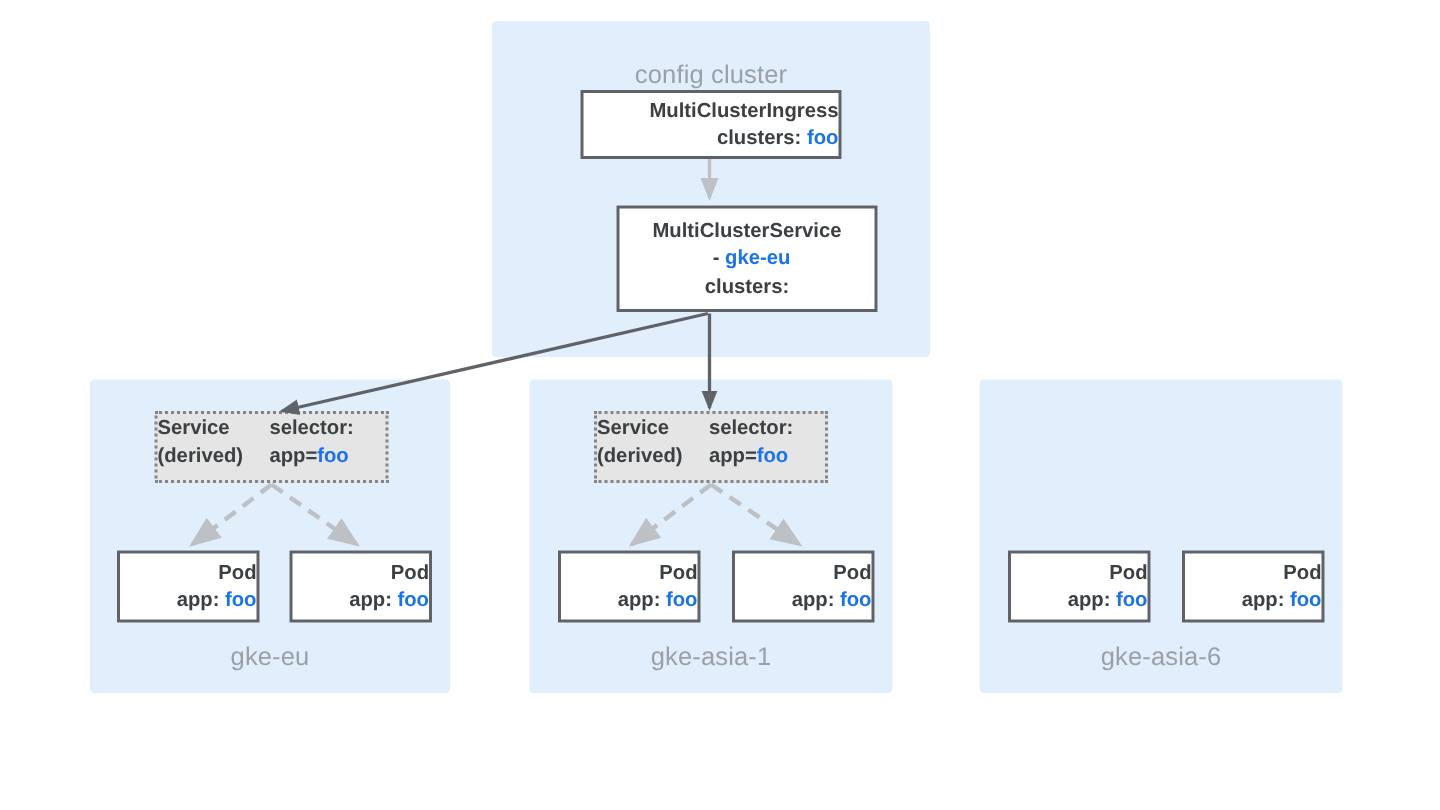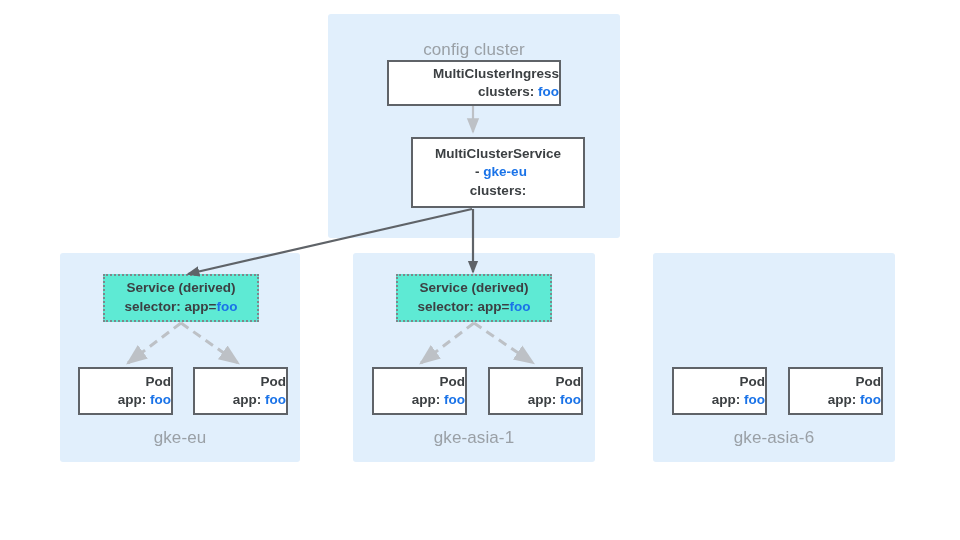--- a/index.html
+++ b/index.html
@@ -62,27 +62,26 @@
     margin-left: 24px;
   }
   .node.left-body .title {
     text-align: center;
     white-space: nowrap;
   }
   .node.left-body .line { text-align: left; }
 
   .service-node {
     position: absolute;
-    background: #5eead4;
+    background: #e5e5e5;
     border: 2px dotted #80868b;
     box-sizing: border-box;
     display: flex;
-    flex-direction: column;
     justify-content: center;
-    align-items: center;
+    align-items: flex-start;
     color: #3c4043;
     font-size: 13.5px;
     font-weight: bold;
     line-height: 1.4;
   }
 
   .blue { color: #1a73e8; }
 
   svg.edges {
     position: absolute;

